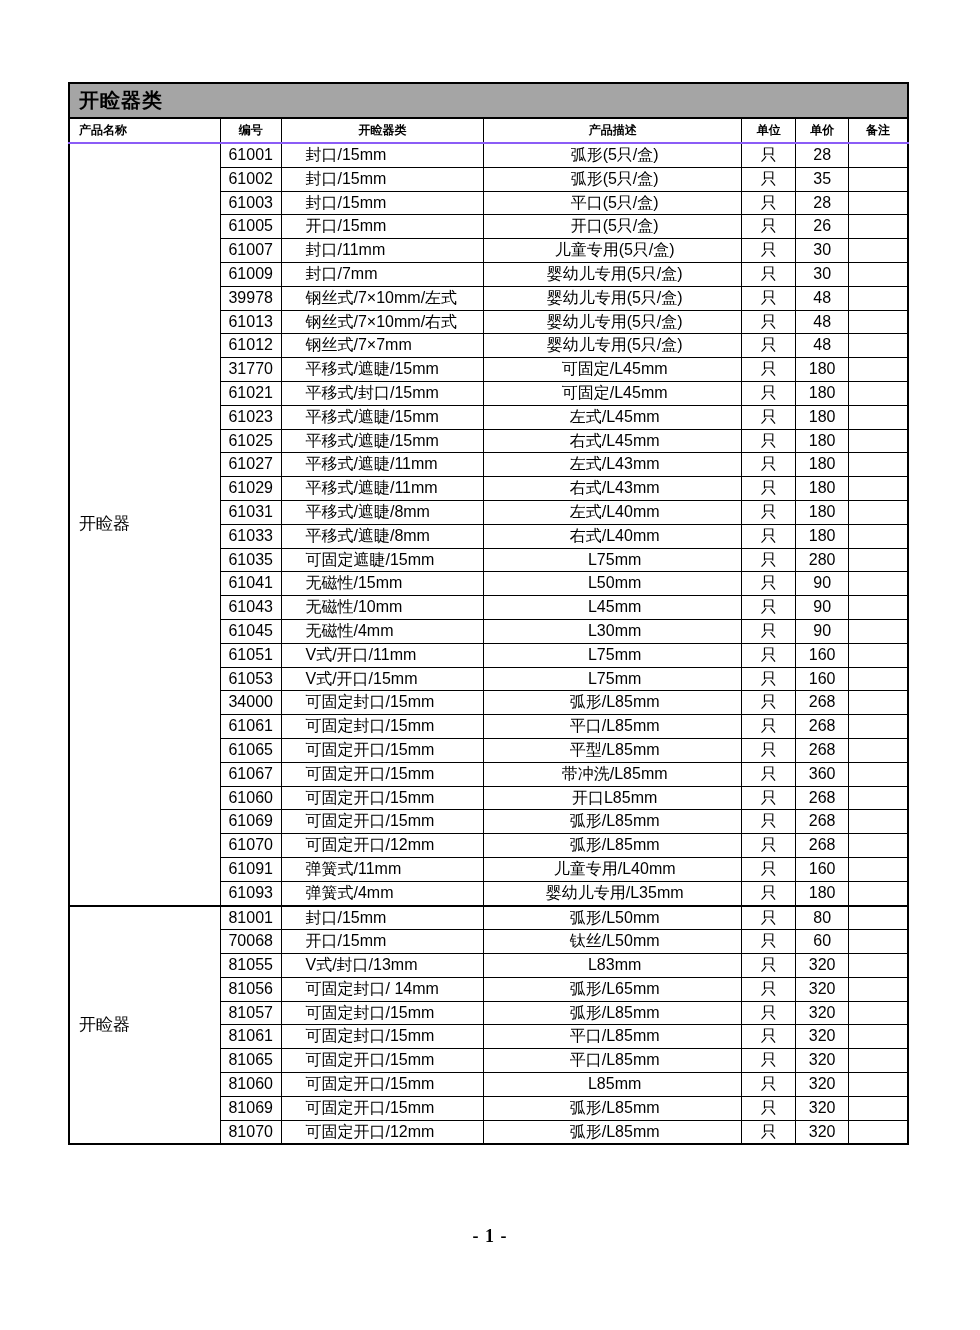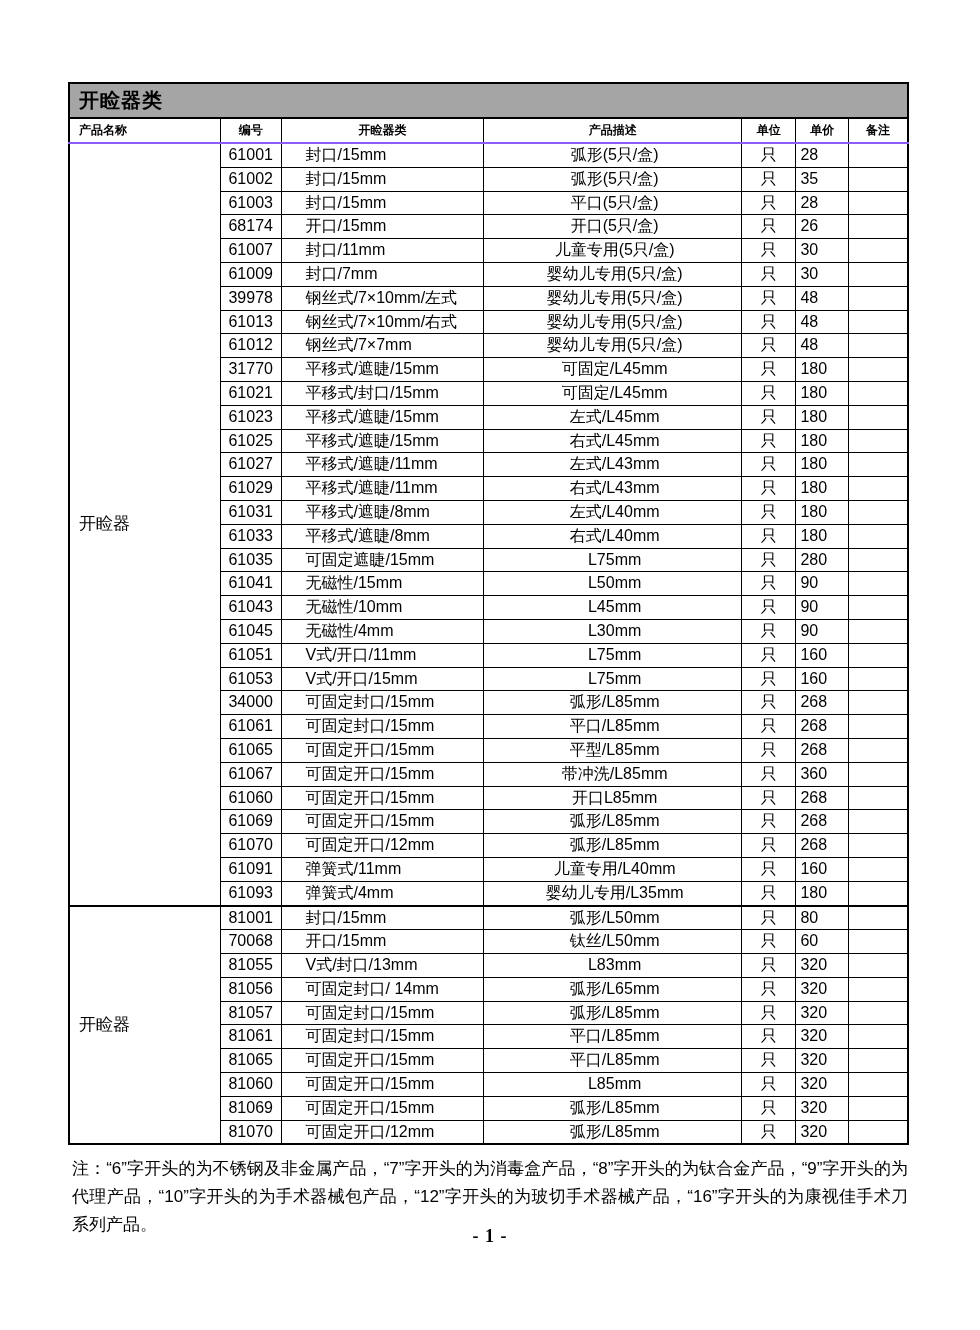--- a/index.html
+++ b/index.html
@@ -34,21 +34,21 @@
     border-bottom:2px solid #8b5cf6;
     font-weight:700;text-align:center;height:23px;font-size:12px;
   }
   .price-table thead th.h-name{text-align:left;padding-left:9px;}
   tbody.group{border-top:2px solid #000;}
   td.name-cell{text-align:left;vertical-align:middle;padding-left:9px;font-size:17px;margin-left:27px;}
   td.code-cell{text-align:center;}
   td.spec-cell{text-align:left;padding-left:24px;}
   td.desc-cell{text-align:center;padding-left:8px;}
   td.unit-cell{text-align:center;}
-  td.price-cell{text-align:left;}
+  td.price-cell{text-align:center;}
   td.note-cell{text-align:center;}
   .footnote{
     position:absolute;left:72px;top:1155px;width:836px;
     font-size:17px;line-height:28px;text-align:justify;
     text-justify:inter-ideograph;
   }
   .page-number{
     position:absolute;left:0;top:1226px;width:980px;text-align:center;
     font-family:"Liberation Serif","DejaVu Serif",serif;
     font-weight:700;font-size:18px;letter-spacing:1px;
@@ -106,21 +106,21 @@
           </tr>
           <tr>
             <td class="code-cell">61003</td>
             <td class="spec-cell">封口/15mm</td>
             <td class="desc-cell">平口(5只/盒)</td>
             <td class="unit-cell">只</td>
             <td class="price-cell">28</td>
             <td class="note-cell"></td>
           </tr>
           <tr>
-            <td class="code-cell">68174</td>
+            <td class="code-cell">61005</td>
             <td class="spec-cell">开口/15mm</td>
             <td class="desc-cell">开口(5只/盒)</td>
             <td class="unit-cell">只</td>
             <td class="price-cell">26</td>
             <td class="note-cell"></td>
           </tr>
           <tr>
             <td class="code-cell">61007</td>
             <td class="spec-cell">封口/11mm</td>
             <td class="desc-cell">儿童专用(5只/盒)</td>
@@ -425,17 +425,16 @@
             <td class="desc-cell">弧形/L85mm</td>
             <td class="unit-cell">只</td>
             <td class="price-cell">320</td>
             <td class="note-cell"></td>
           </tr>
         </tbody>
       </table>
 
   </div>
 
-  <div class="footnote">注：“6”字开头的为不锈钢及非金属产品，“7”字开头的为消毒盒产品，“8”字开头的为钛合金产品，“9”字开头的为代理产品，“10”字开头的为手术器械包产品，“12”字开头的为玻切手术器械产品，“16”字开头的为康视佳手术刀系列产品。</div>
 
   <div class="page-number">- 1 -</div>
 
 </div>
 
 </body></html>

